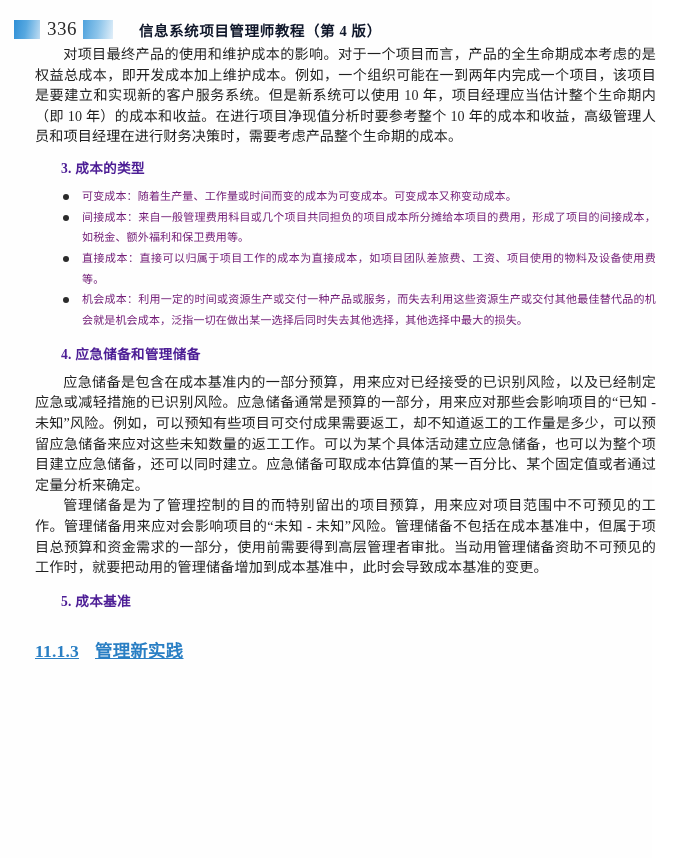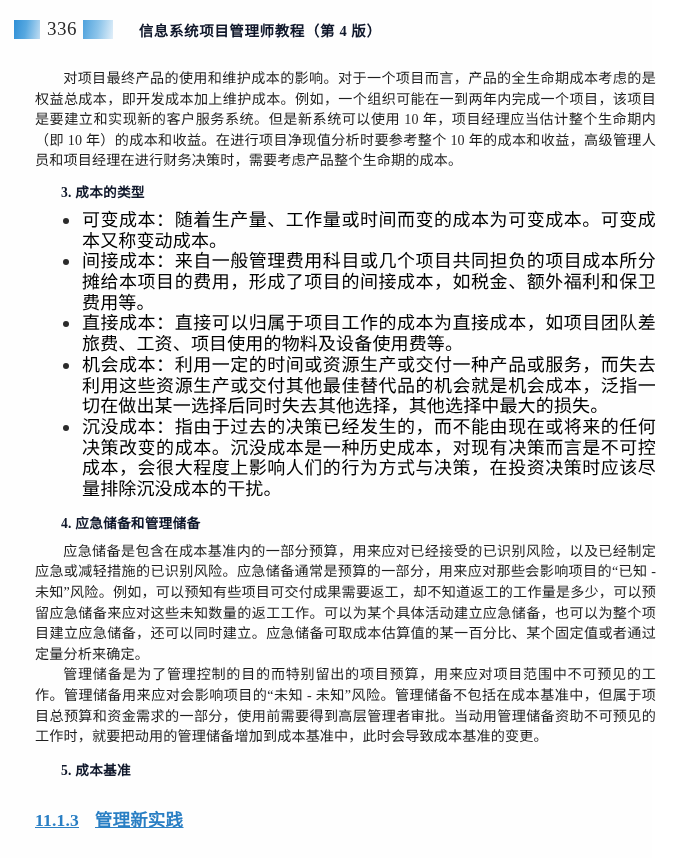--- a/index.html
+++ b/index.html
@@ -63,41 +63,41 @@
     color: #0f172a;
     margin-left: 26px;
     letter-spacing: 0.6px;
     white-space: nowrap;
   }
 
   
   .content {
     position: absolute;
     left: 35px;
-    top: 68px;
+    top: 44px;
     width: 621px;
   }
 
   p.body-para {
     margin: 0;
     font-size: 14.1px;
     line-height: 20.6px;
     text-align: justify;
     text-justify: inter-character;
     text-indent: 2em;
     color: #1f1f1f;
     letter-spacing: 0.15px;
   }
 
   
   h4.sub-head {
     margin: 0;
     font-size: 13.6px;
     font-weight: 700;
-    color: #0f172a;
+    color: #4c1d95;
     line-height: 19px;
     letter-spacing: 0.3px;
     padding-left: 26px;
   }
 
   
   h3.section-head {
     margin: 0;
     font-size: 17.5px;
     font-weight: 700;
@@ -119,25 +119,25 @@
   
   ul.bullets {
     list-style: none;
     margin: 0;
     padding: 0;
   }
   ul.bullets > li {
     position: relative;
     padding-left: 21px;
     margin-left: 26px;
-    font-size: 18px;
+    font-size: 11px;
     line-height: 20.7px;
     text-align: justify;
     text-justify: inter-character;
-    color: #000000;
+    color: #701a75;
     letter-spacing: 0.15px;
   }
   ul.bullets > li .bullet-dot {
     position: absolute;
     left: 2px;
     top: 8px;
     width: 6px;
     height: 6px;
     border-radius: 50%;
     background: #2b2b2b;
@@ -178,24 +178,20 @@
         <span>间接成本：来自一般管理费用科目或几个项目共同担负的项目成本所分摊给本项目的费用，形成了项目的间接成本，如税金、额外福利和保卫费用等。</span>
       </li>
       <li>
         <span class="bullet-dot"></span>
         <span>直接成本：直接可以归属于项目工作的成本为直接成本，如项目团队差旅费、工资、项目使用的物料及设备使用费等。</span>
       </li>
       <li>
         <span class="bullet-dot"></span>
         <span>机会成本：利用一定的时间或资源生产或交付一种产品或服务，而失去利用这些资源生产或交付其他最佳替代品的机会就是机会成本，泛指一切在做出某一选择后同时失去其他选择，其他选择中最大的损失。</span>
       </li>
-      <li>
-        <span class="bullet-dot"></span>
-        <span>沉没成本：指由于过去的决策已经发生的，而不能由现在或将来的任何决策改变的成本。沉没成本是一种历史成本，对现有决策而言是不可控成本，会很大程度上影响人们的行为方式与决策，在投资决策时应该尽量排除沉没成本的干扰。</span>
-      </li>
     </ul>
 
     <div class="sp-14"></div>
 
     <h4 class="sub-head">4. 应急储备和管理储备</h4>
     <div class="sp-8"></div>
     <p class="body-para">应急储备是包含在成本基准内的一部分预算，用来应对已经接受的已识别风险，以及已经制定应急或减轻措施的已识别风险。应急储备通常是预算的一部分，用来应对那些会影响项目的“已知 - 未知”风险。例如，可以预知有些项目可交付成果需要返工，却不知道返工的工作量是多少，可以预留应急储备来应对这些未知数量的返工工作。可以为某个具体活动建立应急储备，也可以为整个项目建立应急储备，还可以同时建立。应急储备可取成本估算值的某一百分比、某个固定值或者通过定量分析来确定。</p>
     <p class="body-para">管理储备是为了管理控制的目的而特别留出的项目预算，用来应对项目范围中不可预见的工作。管理储备用来应对会影响项目的“未知 - 未知”风险。管理储备不包括在成本基准中，但属于项目总预算和资金需求的一部分，使用前需要得到高层管理者审批。当动用管理储备资助不可预见的工作时，就要把动用的管理储备增加到成本基准中，此时会导致成本基准的变更。</p>
 
     <div class="sp-14"></div>

